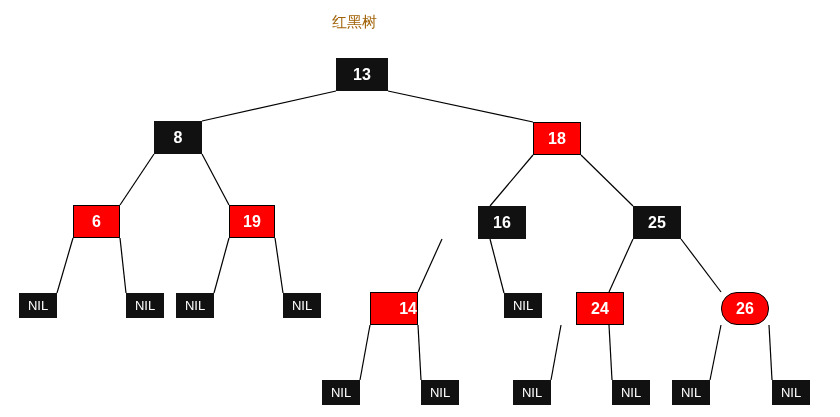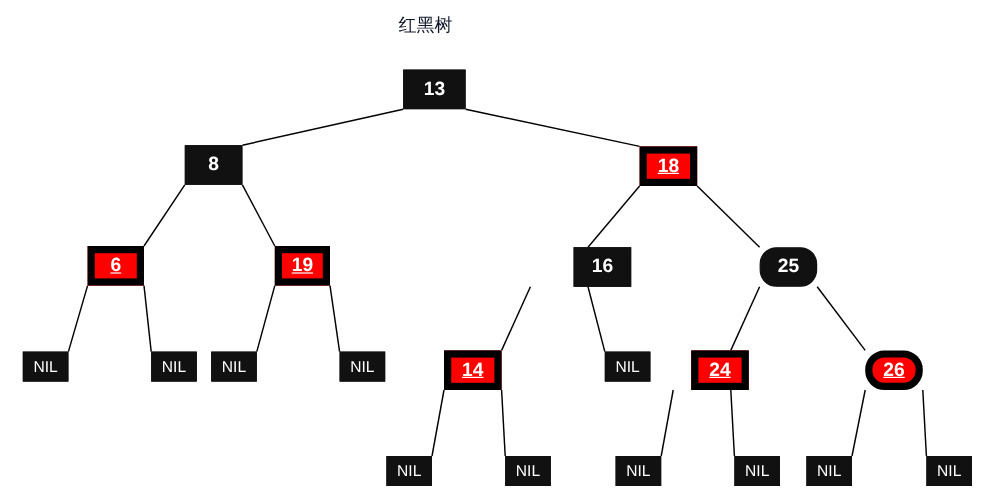--- a/index.html
+++ b/index.html
@@ -20,21 +20,21 @@
   #edge-layer {
     position: absolute;
     left: 0;
     top: 0;
     width: 840px;
     height: 417px;
   }
   .tree-title {
     position: absolute;
     font-size: 15px;
-    color: #0f172a;
+    color: #a16207;
     white-space: nowrap;
     line-height: 1;
   }
   .node {
     position: absolute;
     box-sizing: border-box;
     display: flex;
     align-items: center;
     justify-content: center;
     color: #ffffff;
@@ -42,24 +42,23 @@
     white-space: nowrap;
   }
   .node.black {
     background: #111111;
     border: 1px solid #111111;
     font-size: 16px;
     font-weight: bold;
   }
   .node.red {
     background: #ff0000;
-    border: 6px solid #000000;
+    border: 1px solid #000000;
     font-size: 16px;
     font-weight: bold;
-    text-decoration: underline;
   }
   .node.nil {
     background: #111111;
     border: 1px solid #111111;
     font-size: 13px;
     font-weight: normal;
   }
 </style>
 </head>
 <body>
@@ -100,24 +99,24 @@
       </div>
       <div class="node red" style="left: 73px; top: 205px; width: 47px; height: 33px;">
         <span>6</span>
       </div>
       <div class="node red" style="left: 229px; top: 205px; width: 46px; height: 33px;">
         <span>19</span>
       </div>
       <div class="node black" style="left: 442px; top: 206px; width: 48px; height: 33px; margin-left: 36px;">
         <span>16</span>
       </div>
-      <div class="node black" style="left: 633px; top: 206px; width: 48px; height: 33px; border-radius: 14px;">
+      <div class="node black" style="left: 633px; top: 206px; width: 48px; height: 33px;">
         <span>25</span>
       </div>
-      <div class="node red" style="left: 370px; top: 292px; width: 48px; height: 33px;">
+      <div class="node red" style="left: 370px; top: 292px; width: 48px; height: 33px; justify-content: flex-end;">
         <span>14</span>
       </div>
       <div class="node red" style="left: 576px; top: 292px; width: 48px; height: 33px;">
         <span>24</span>
       </div>
       <div class="node red" style="left: 721px; top: 292px; width: 48px; height: 33px; border-radius: 16px;">
         <span>26</span>
       </div>
       <div class="node nil" style="left: 19px; top: 293px; width: 38px; height: 25px;">
         <span>NIL</span>

